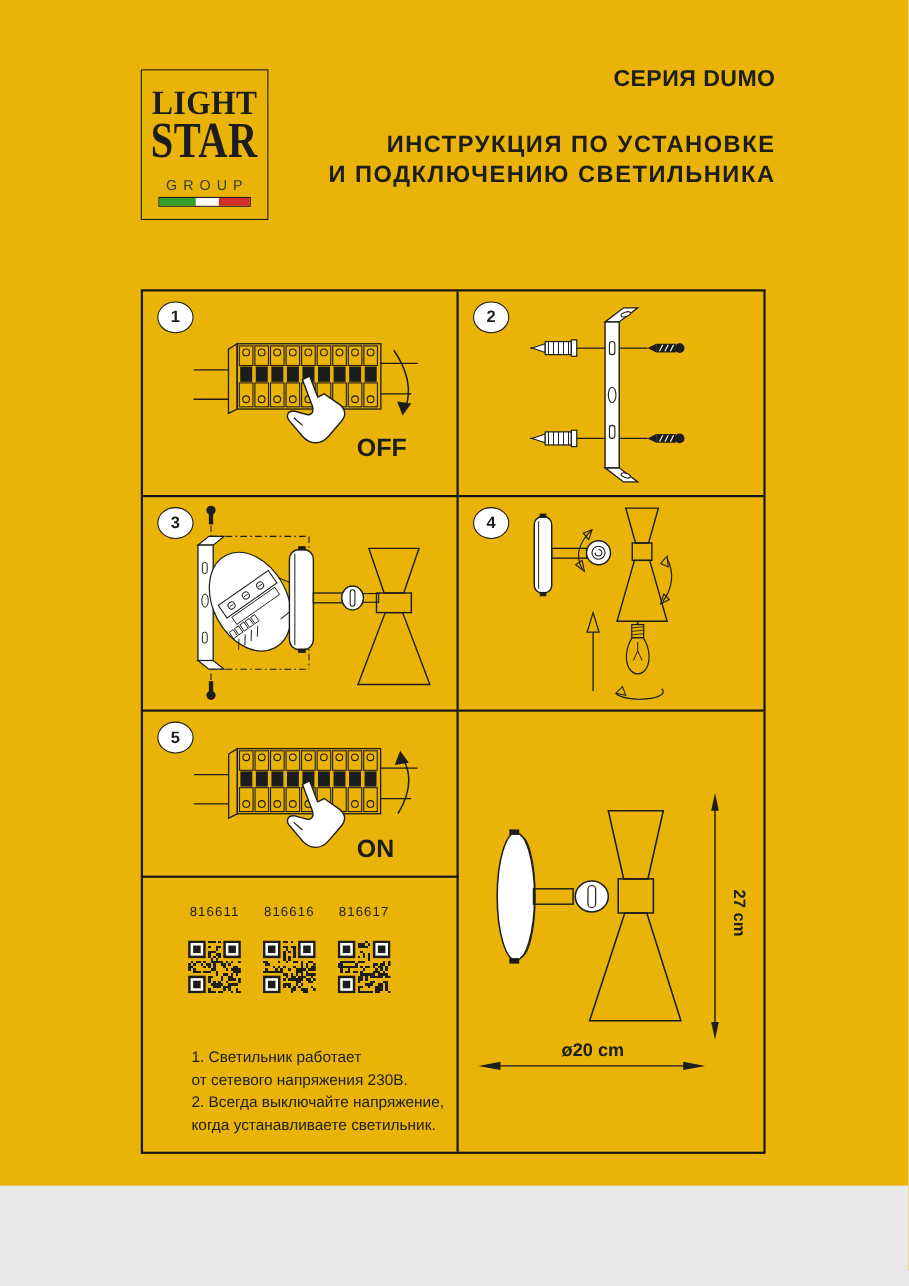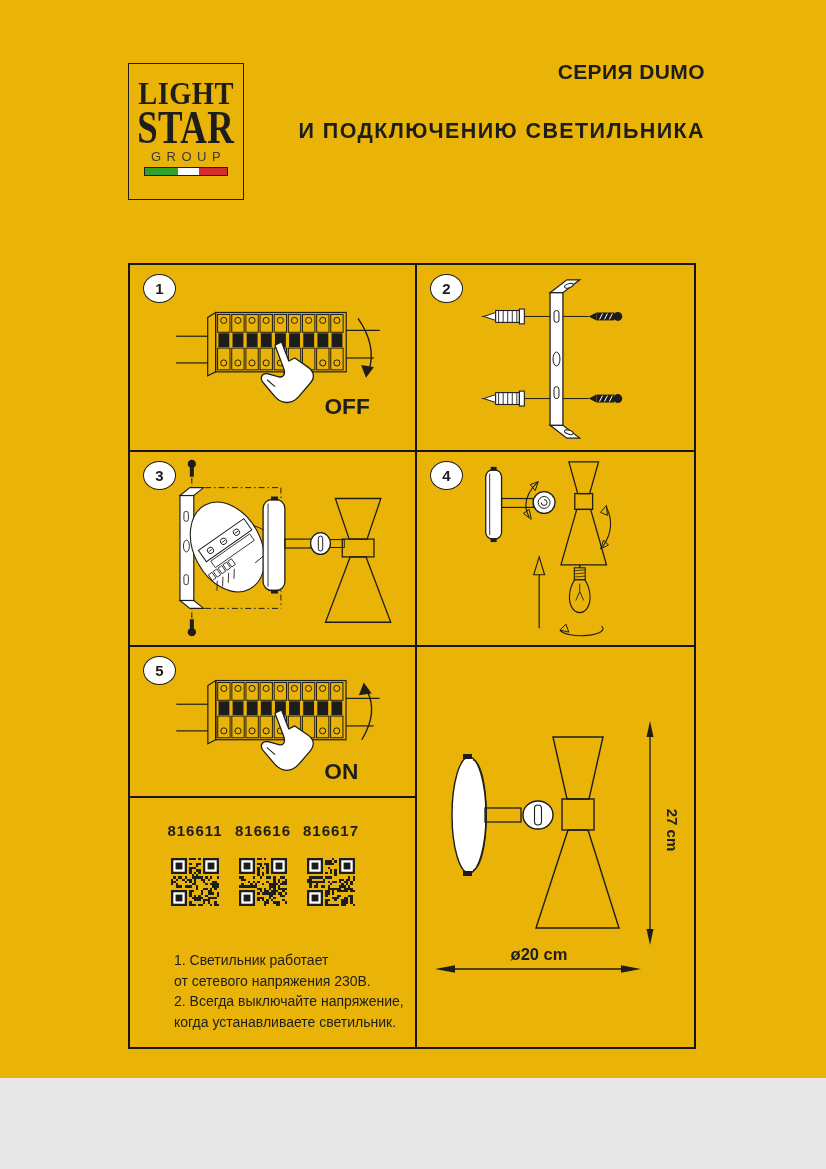--- a/index.html
+++ b/index.html
@@ -6,21 +6,21 @@
   .page{position:relative;width:826px;height:1078px;background:#eab308;margin:0 auto;
         font-family:"Liberation Sans",sans-serif;color:#1d1d1b;overflow:hidden;}
   
   .logo-box{position:absolute;left:128px;top:63px;width:116px;height:137px;
             border:1.5px solid #1d1d1b;display:flex;flex-direction:column;
             align-items:center;justify-content:flex-start;padding-top:17px;box-sizing:border-box;}
   .logo-light{font-family:"Liberation Serif",serif;font-weight:700;font-size:31px;line-height:26px;
               transform:scaleX(0.92);letter-spacing:0.5px;}
   .logo-star{font-family:"Liberation Serif",serif;font-weight:700;font-size:46px;line-height:42px;
              transform:scaleX(0.80);letter-spacing:0.5px;}
-  .logo-group{font-size:13px;line-height:15px;letter-spacing:5.5px;margin-top:0;margin-right:-5px;
+  .logo-group{font-size:13px;line-height:15px;letter-spacing:5.5px;margin-top:12px;margin-right:-5px;
               font-weight:400;color:#3a3a38;}
   .logo-flag{width:82px;height:7px;border:1px solid #1d1d1b;display:flex;margin-top:3px;}
   .logo-flag .g{width:40%;background:#33a02c;}
   .logo-flag .w{width:26%;background:#ffffff;}
   .logo-flag .r{width:34%;background:#d42e2c;}
   
   .hdr{position:absolute;right:121px;top:58px;text-align:right;}
   .hdr-series{font-size:21px;font-weight:700;line-height:28px;letter-spacing:0.4px;}
   .hdr-title{margin-top:32px;font-size:21.5px;font-weight:700;line-height:27px;letter-spacing:1.4px;}
   
@@ -34,21 +34,21 @@
   .c5{left:0;top:382px;width:287px;height:151px;border-right:2px solid #161616;border-bottom:2px solid #161616;}
   .c6{left:0;top:533px;width:287px;height:249px;border-right:2px solid #161616;}
   .c7{left:287px;top:382px;width:277px;height:400px;}
   .step-badge{position:absolute;left:13px;top:9px;width:31px;height:27px;
               border:1.6px solid #1d1d1b;border-radius:50%;text-align:center;
               line-height:27px;font-weight:700;font-size:15px;background:#fff;}
   .diagram{position:absolute;left:0;top:0;width:100%;height:100%;}
   
   .qr-row{position:absolute;left:0;top:24px;width:287px;}
   .qr-item{position:absolute;width:68px;text-align:center;}
-  .qr-item .code{font-weight:700;font-size:15px;letter-spacing:1px;margin-bottom:19px;}
+  .qr-item .code{font-weight:400;font-size:12px;letter-spacing:1px;margin-bottom:19px;}
   .qr-item svg{width:48px;height:48px;display:block;margin:0 auto;}
   .notes{position:absolute;left:44px;top:152px;font-size:14px;line-height:20.5px;color:#1d1d1b;}
   
   .footer{position:absolute;left:0;top:1094px;width:100%;text-align:center;
           font-size:21px;font-weight:700;letter-spacing:0.3px;}
   svg text{font-family:"Liberation Sans",sans-serif;}
 </style>
 </head>
 <body>
 
@@ -61,20 +61,21 @@
     <div class="logo-flag">
       <div class="g"></div>
       <div class="w"></div>
       <div class="r"></div>
     </div>
   </div>
 
   <div class="hdr">
     <div class="hdr-series">СЕРИЯ DUMO</div>
     <div class="hdr-title">
+      <div>ИНСТРУКЦИЯ ПО УСТАНОВКЕ</div>
       <div>И ПОДКЛЮЧЕНИЮ СВЕТИЛЬНИКА</div>
     </div>
   </div>
 
   <div class="grid">
 
     <div class="cell c1">
       <svg id="svg-step1" class="diagram" viewBox="0 0 287 187">
 
       <line fill="none" stroke="#1d1d1b" stroke-width="1.2" x1="46" y1="72" x2="78" y2="72"></line>

